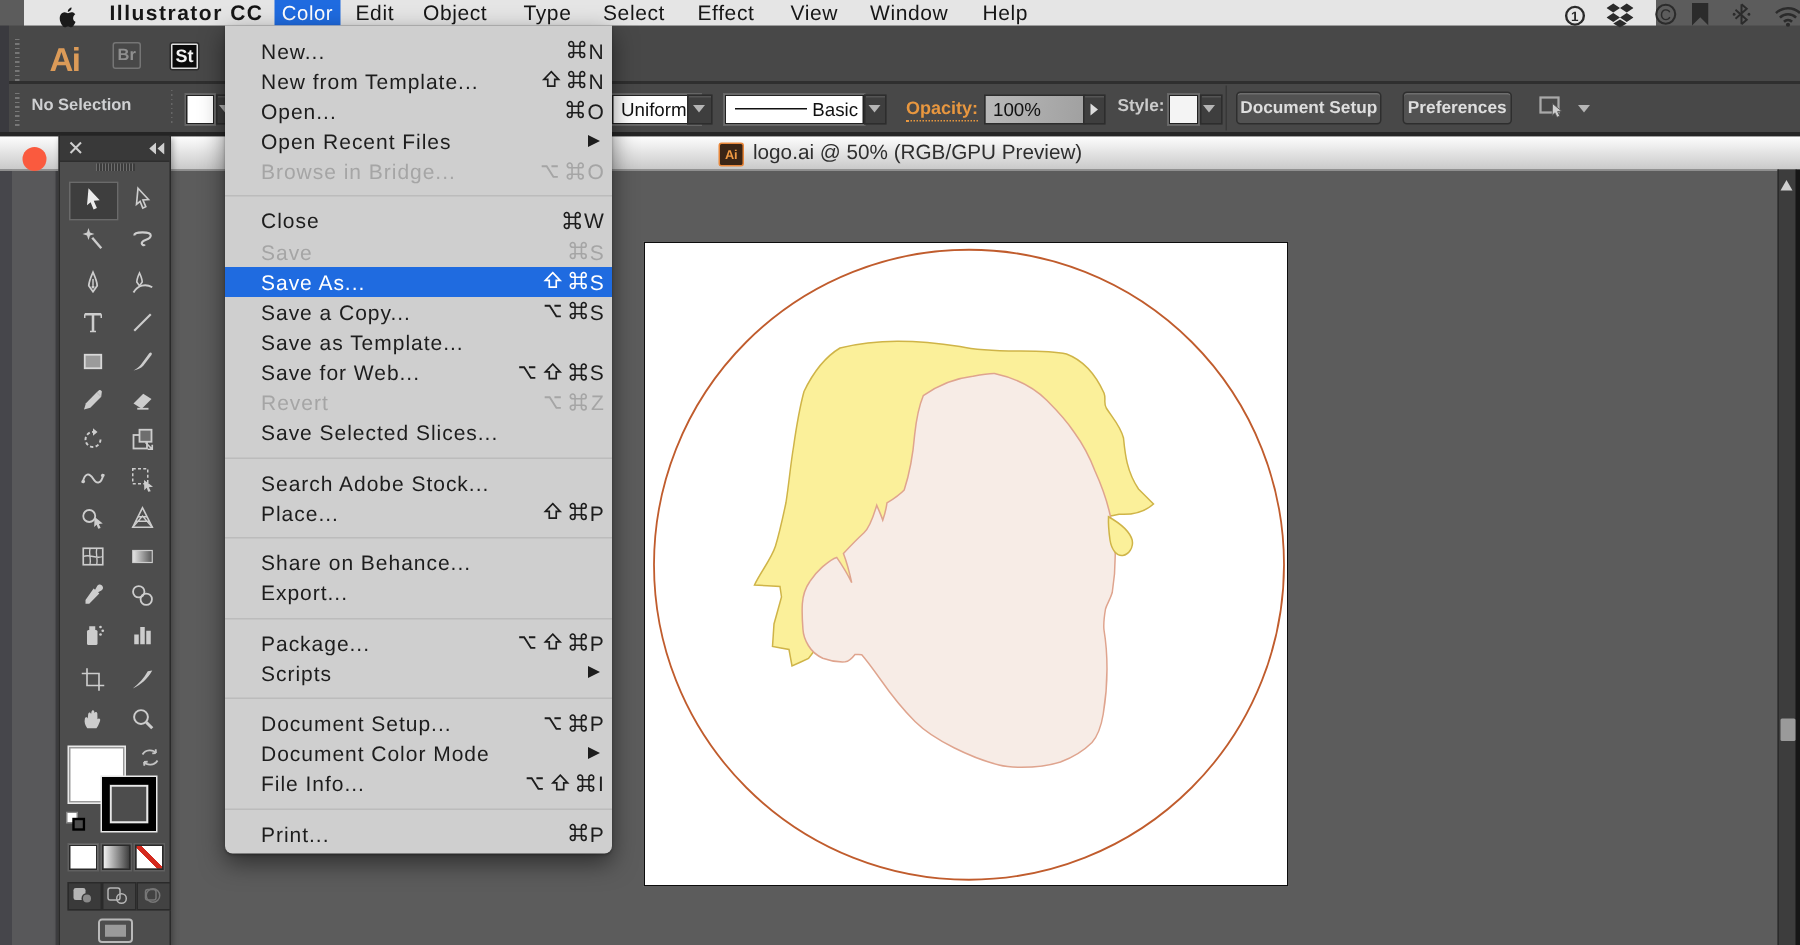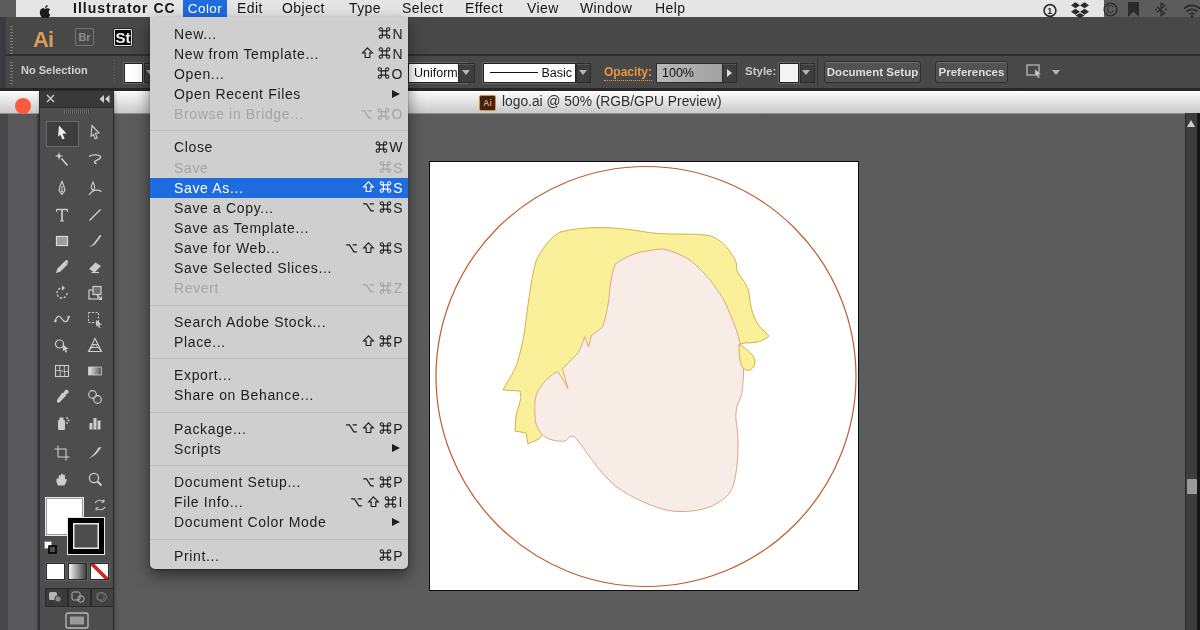--- a/index.html
+++ b/index.html
@@ -68,21 +68,21 @@
   <div id="lstrip1"></div>
     <div id="lstrip2"></div>
     <div id="lstrip3"></div>
 
   <div id="leftedge1"></div>
   <div id="appbar">
       <div id="rowsep"></div>
     <div class="grip" style="left:4px;top:9px;height:29px"></div>
     <div class="abs" style="left:27px;top:10px;font-size:22px;font-weight:bold;color:#dc9b58;letter-spacing:-1px">Ai</div>
     <div class="abs" style="left:69px;top:11px;width:17px;height:16px;border:1.5px solid #757575;border-radius:2px;color:#8f8f8f;font-size:11px;font-weight:bold;text-align:center;line-height:16px">Br</div>
-    <div class="abs" style="left:108px;top:12px;width:16px;height:15px;background:#0a0a0a;border:1.5px solid #e0e0e0;box-shadow:0 0 0 1px #2a2a2a;border-radius:1px;color:#f2f2f2;font-size:15px;font-weight:bold;text-align:center;line-height:15px">St</div>
+    <div class="abs" style="left:108px;top:12px;width:16px;height:15px;background:#0a0a0a;border:1.5px solid #e0e0e0;box-shadow:0 0 0 1px #2a2a2a;border-radius:1px;color:#f2f2f2;font-size:12px;font-weight:bold;text-align:center;line-height:15px">St</div>
     <div class="abs" style="left:144px;top:13px;width:16px;height:16px;background:linear-gradient(#e8e8e8,#9f9f9f);border:1px solid #2a2a2a"></div>
     <div class="grip" style="left:4px;top:45px;height:22px"></div>
     <div class="abs" style="left:15px;top:46.5px;font-size:11px;font-weight:bold;color:#cfd0d2">No Selection</div>
     <div class="abs" style="left:108px;top:43px;width:1px;height:24px;background-image:repeating-linear-gradient(#666 0,#666 1px,transparent 1px,transparent 3px)"></div>
     <div class="whitefield" style="left:118px;top:45.5px;width:17px;height:18px"></div>
     <div class="darkbtn" style="left:137.5px;top:45.5px;width:13px;height:18px"></div>
       <div class="downarr" style="left:140px;top:52.5px"></div>
     <div class="whitefield" style="left:402px;top:45.5px;width:52px;height:18px;font-size:12.5px;line-height:18px;padding-left:5px">Uniform</div>
     <div class="darkbtn" style="left:452px;top:45.5px;width:15px;height:18px"></div>
       <div class="downarr" style="left:455.5px;top:52.5px"></div>
@@ -361,56 +361,56 @@
             <use href="#y-cmd"></use>
           </svg>S</span></div>
     <div class="mrow">Save as Template...</div>
     <div class="mrow">Save for Web...<span class="sc"><svg width="13" height="14" viewBox="0 0 14 14">
             <use href="#y-opt"></use>
           </svg><svg width="13" height="14" viewBox="0 0 14 14">
             <use href="#y-shift"></use>
           </svg><svg width="13" height="14" viewBox="0 0 14 14">
             <use href="#y-cmd"></use>
           </svg>S</span></div>
+    <div class="mrow dis">Revert<span class="sc"><svg width="13" height="14" viewBox="0 0 14 14">
+            <use href="#y-opt"></use>
+          </svg><svg width="13" height="14" viewBox="0 0 14 14">
+            <use href="#y-cmd"></use>
+          </svg>Z</span></div>
     <div class="mrow">Save Selected Slices...</div>
-    <div class="mrow dis">Revert<span class="sc"><svg width="13" height="14" viewBox="0 0 14 14">
-            <use href="#y-opt"></use>
-          </svg><svg width="13" height="14" viewBox="0 0 14 14">
-            <use href="#y-cmd"></use>
-          </svg>Z</span></div>
     <div class="msep"></div>
     <div class="mrow">Search Adobe Stock...</div>
     <div class="mrow">Place...<span class="sc"><svg width="13" height="14" viewBox="0 0 14 14">
             <use href="#y-shift"></use>
           </svg><svg width="13" height="14" viewBox="0 0 14 14">
             <use href="#y-cmd"></use>
           </svg>P</span></div>
     <div class="msep"></div>
+    <div class="mrow">Share on Behance...</div>
     <div class="mrow">Export...</div>
-    <div class="mrow">Share on Behance...</div>
     <div class="msep"></div>
     <div class="mrow">Package...<span class="sc"><svg width="13" height="14" viewBox="0 0 14 14">
             <use href="#y-opt"></use>
           </svg><svg width="13" height="14" viewBox="0 0 14 14">
             <use href="#y-shift"></use>
           </svg><svg width="13" height="14" viewBox="0 0 14 14">
             <use href="#y-cmd"></use>
           </svg>P</span></div>
     <div class="mrow">Scripts<span class="subarr"></span></div>
     <div class="msep"></div>
     <div class="mrow">Document Setup...<span class="sc"><svg width="13" height="14" viewBox="0 0 14 14">
             <use href="#y-opt"></use>
           </svg><svg width="13" height="14" viewBox="0 0 14 14">
             <use href="#y-cmd"></use>
           </svg>P</span></div>
+    <div class="mrow">Document Color Mode<span class="subarr"></span></div>
     <div class="mrow">File Info...<span class="sc"><svg width="13" height="14" viewBox="0 0 14 14">
             <use href="#y-opt"></use>
           </svg><svg width="13" height="14" viewBox="0 0 14 14">
             <use href="#y-shift"></use>
           </svg><svg width="13" height="14" viewBox="0 0 14 14">
             <use href="#y-cmd"></use>
           </svg>I</span></div>
-    <div class="mrow">Document Color Mode<span class="subarr"></span></div>
     <div class="msep"></div>
     <div class="mrow">Print...<span class="sc"><svg width="13" height="14" viewBox="0 0 14 14">
             <use href="#y-cmd"></use>
           </svg>P</span></div>
   </div>
 </div>
 </body></html>

